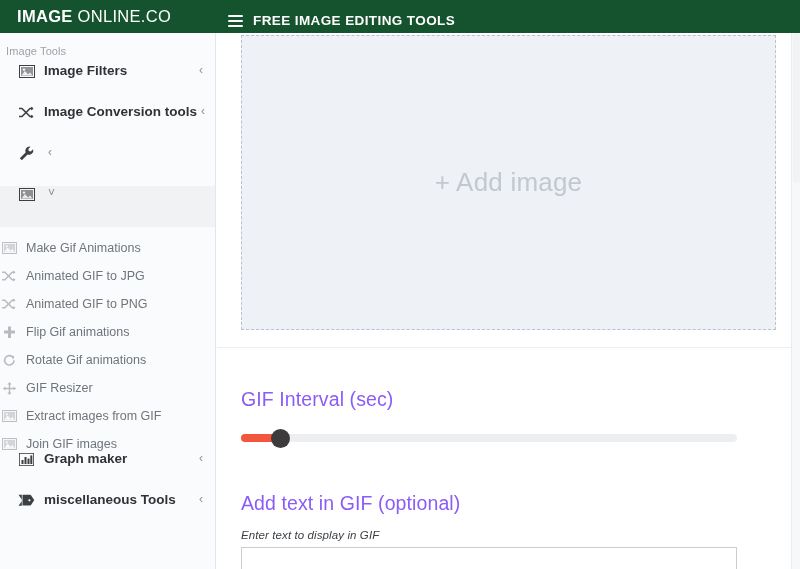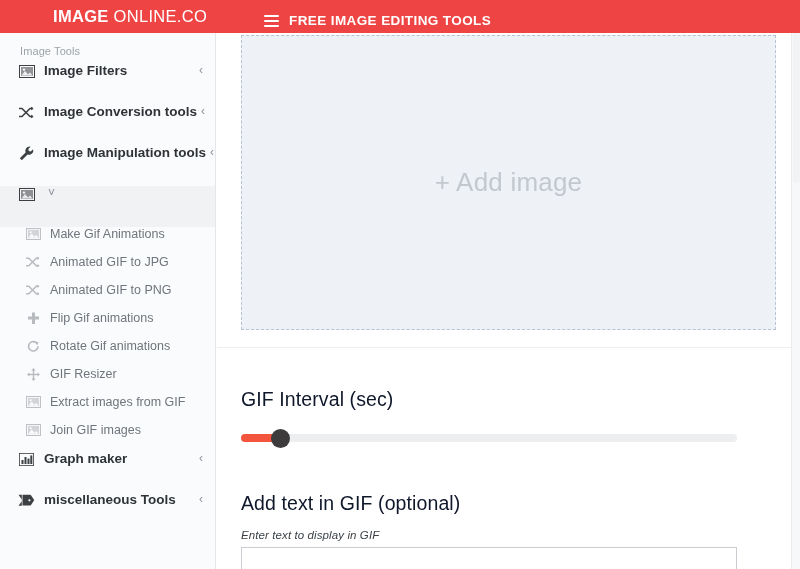--- a/index.html
+++ b/index.html
@@ -53,21 +53,21 @@
   .sidebar {
     position: absolute; top: 33px; left: 0;
     width: 216px; height: 536px;
     background: #fafbfc;
     border-right: 1px solid #e3e6ea;
     overflow: hidden;
   }
   .sidebar-caption {
     font-size: 11px;
     color: #9ea3a9;
-    padding: 12px 0 6px 20px;
+    padding: 12px 0 6px 6px;
     letter-spacing: 0.1px;
   }
   .menu-item {
     display: flex; align-items: flex-start;
     height: 41px;
     padding: 0 12px 0 17px;
     cursor: pointer;
     position: relative;
   }
   .menu-item.active { background: #f1f2f4; }
@@ -86,23 +86,22 @@
     flex: 1;
   }
   .menu-item .chev {
     color: #8a9099;
     font-size: 12px;
     flex: 0 0 auto;
     margin-left: 4px;
   }
 
   .sub-item {
-    display: flex; align-items: flex-start;
+    display: flex; align-items: flex-end;
     height: 28px;
-    padding-left: 24px;
     cursor: pointer;
   }
   .sub-item .si-icon {
     width: 18px; height: 14px;
     flex: 0 0 18px;
     display: flex; align-items: center; justify-content: center;
     color: #b7bbc0;
     margin-right: 8px;
   }
   .sub-item .si-label {
@@ -134,21 +133,21 @@
   .dropzone-text {
     font-size: 26px;
     color: #c3c8cf;
     font-weight: normal;
     letter-spacing: 0.2px;
   }
 
   .card2 { padding: 40px 24px 0 24px; }
   .section-title {
     font-size: 19.5px;
-    color: #0f172a;
+    color: #8b5cf6;
     font-weight: normal;
     letter-spacing: 0.1px;
   }
 
   .slider-wrap {
     margin-top: 17px;
     position: relative;
     width: 496px; height: 20px;
   }
   .slider-track {
@@ -205,21 +204,21 @@
     background: #f2f3f4;
     border-radius: 4px;
   }
   svg { display: block; }
 </style>
 </head>
 <body>
 
 <div id="app">
 
-  <div class="topbar" style="background: #ef4444; padding-left: 36px;">
+  <div class="topbar" style="background: #14532d;">
     <div class="brand">
       <span class="b1">IMAGE</span>
       <span class="b2">ONLINE.CO</span>
     </div>
     <div class="nav-title-wrap">
       <div class="hamburger">
         <span></span>
           <span></span>
           <span></span>
       </div>
@@ -255,21 +254,20 @@
       <span class="mi-label">Image Conversion tools</span>
       <span class="chev">‹</span>
     </div>
 
     <div class="menu-item">
       <span class="mi-icon">
         <svg width="15" height="15" viewBox="0 0 15 15">
             <path d="M10.5 0.6a4.2 4.2 0 0 0-3.9 5.8L0.8 12.2l2 2 5.8-5.8a4.2 4.2 0 0 0 5.5-5.2l-2.3 2.3-2-0.5-0.5-2 2.2-2.3a4 4 0 0 0-1-0.1z" fill="currentColor"></path>
           </svg>
       </span>
-      <span class="mi-label">Image Manipulation tools</span>
       <span class="chev">‹</span>
     </div>
 
     <div class="menu-item active">
       <span class="mi-icon">
         <svg width="16" height="13" viewBox="0 0 16 13">
             <rect x="0.5" y="0.5" width="15" height="12" fill="none" stroke="currentColor"></rect>
             <rect x="2" y="2" width="12" height="9" fill="currentColor" opacity="0.55"></rect>
             <circle cx="5" cy="4.6" r="1.2" fill="#f1f2f4"></circle>
             <path d="M2.5 10.5 L6 6 L9 9.5 L11 7.5 L13.5 10.5 Z" fill="#f1f2f4" opacity="0.9"></path>

